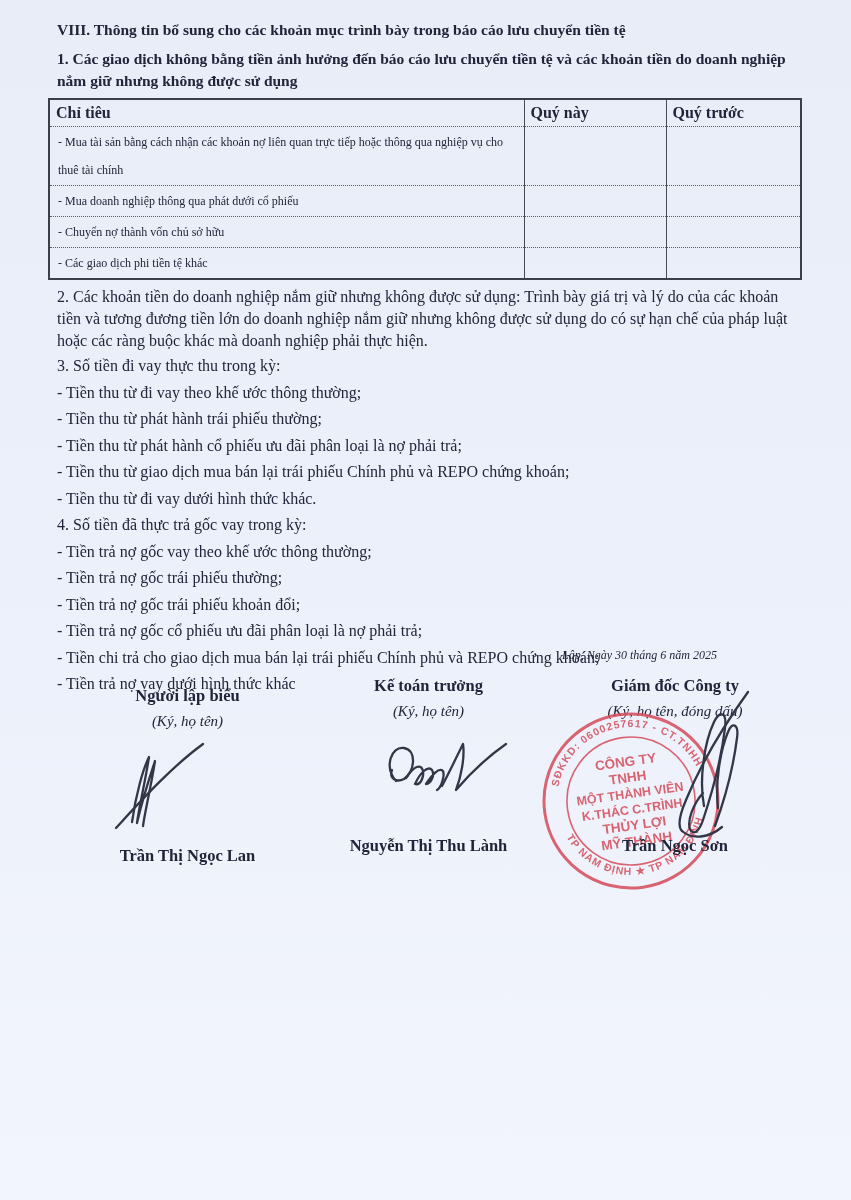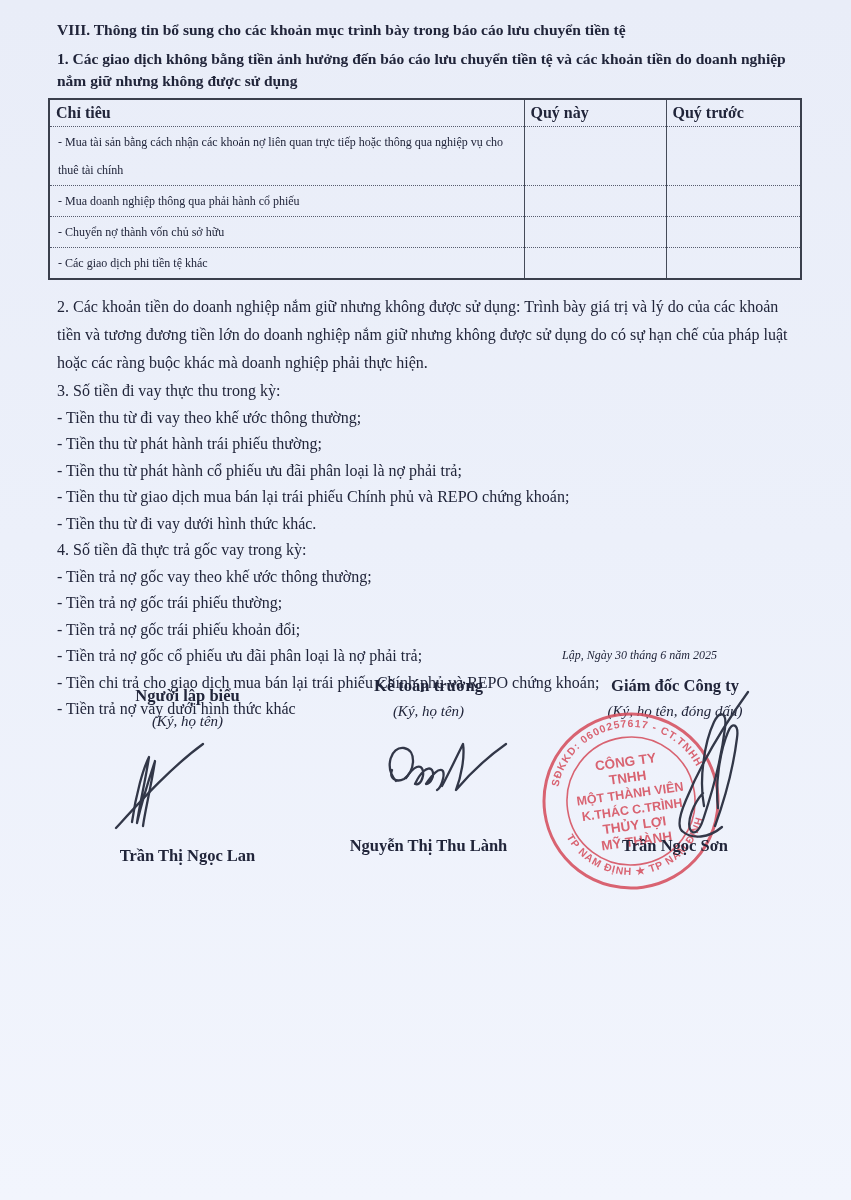--- a/index.html
+++ b/index.html
@@ -17,21 +17,21 @@
     border:1px solid #454b59;border-bottom:1px dotted #565c6e;
     font-size:16px;font-weight:bold;text-align:left;padding:4px 6px;
   }
   table.ncx td{
     border-left:1px solid #454b59;border-right:1px solid #454b59;
     border-top:1px dotted #565c6e;border-bottom:1px dotted #565c6e;
     font-size:12px;padding:1px 8px;line-height:28px;vertical-align:top;
   }
   table.ncx{border:2px solid #3a3f4c;}
   table.ncx tr:last-child td{border-bottom:1px solid #454b59;}
-  .para{font-size:16px;line-height:28px;margin:13px 0 0 0;text-align:left;}
+  .para{font-size:16px;line-height:22px;margin:6px 0 0 0;text-align:left;}
   .lines p{font-size:16px;line-height:22px;margin:3px 0;}
   .lines p.item{margin:4.5px 0;}
   .sign-date{position:absolute;left:562px;top:648px;font-style:italic;font-size:12px;white-space:nowrap;}
   .sign-col{position:absolute;top:676px;text-align:center;height:190px;}
   .sign-col .role{font-weight:bold;font-size:16.5px;}
   .sign-col .note{font-style:italic;font-size:15px;margin-top:7px;}
   .sign-col .name{position:absolute;top:160px;left:0;width:100%;font-weight:bold;font-size:16.5px;z-index:4;}
   #col-preparer{left:90px;width:195px;margin-top:10px;}
   #col-accountant{left:326px;width:205px;}
   #col-director{left:560px;width:230px;}
@@ -66,21 +66,21 @@
           <th>Quý trước</th>
         </tr>
       </thead>
       <tbody>
         <tr>
           <td>- Mua tài sản bằng cách nhận các khoản nợ liên quan trực tiếp hoặc thông qua nghiệp vụ cho thuê tài chính</td>
           <td></td>
           <td></td>
         </tr>
         <tr>
-          <td>- Mua doanh nghiệp thông qua phải hành cổ phiếu</td>
+          <td>- Mua doanh nghiệp thông qua phát dưới cổ phiếu</td>
           <td></td>
           <td></td>
         </tr>
         <tr>
           <td>- Chuyển nợ thành vốn chủ sở hữu</td>
           <td></td>
           <td></td>
         </tr>
         <tr>
           <td>- Các giao dịch phi tiền tệ khác</td>

